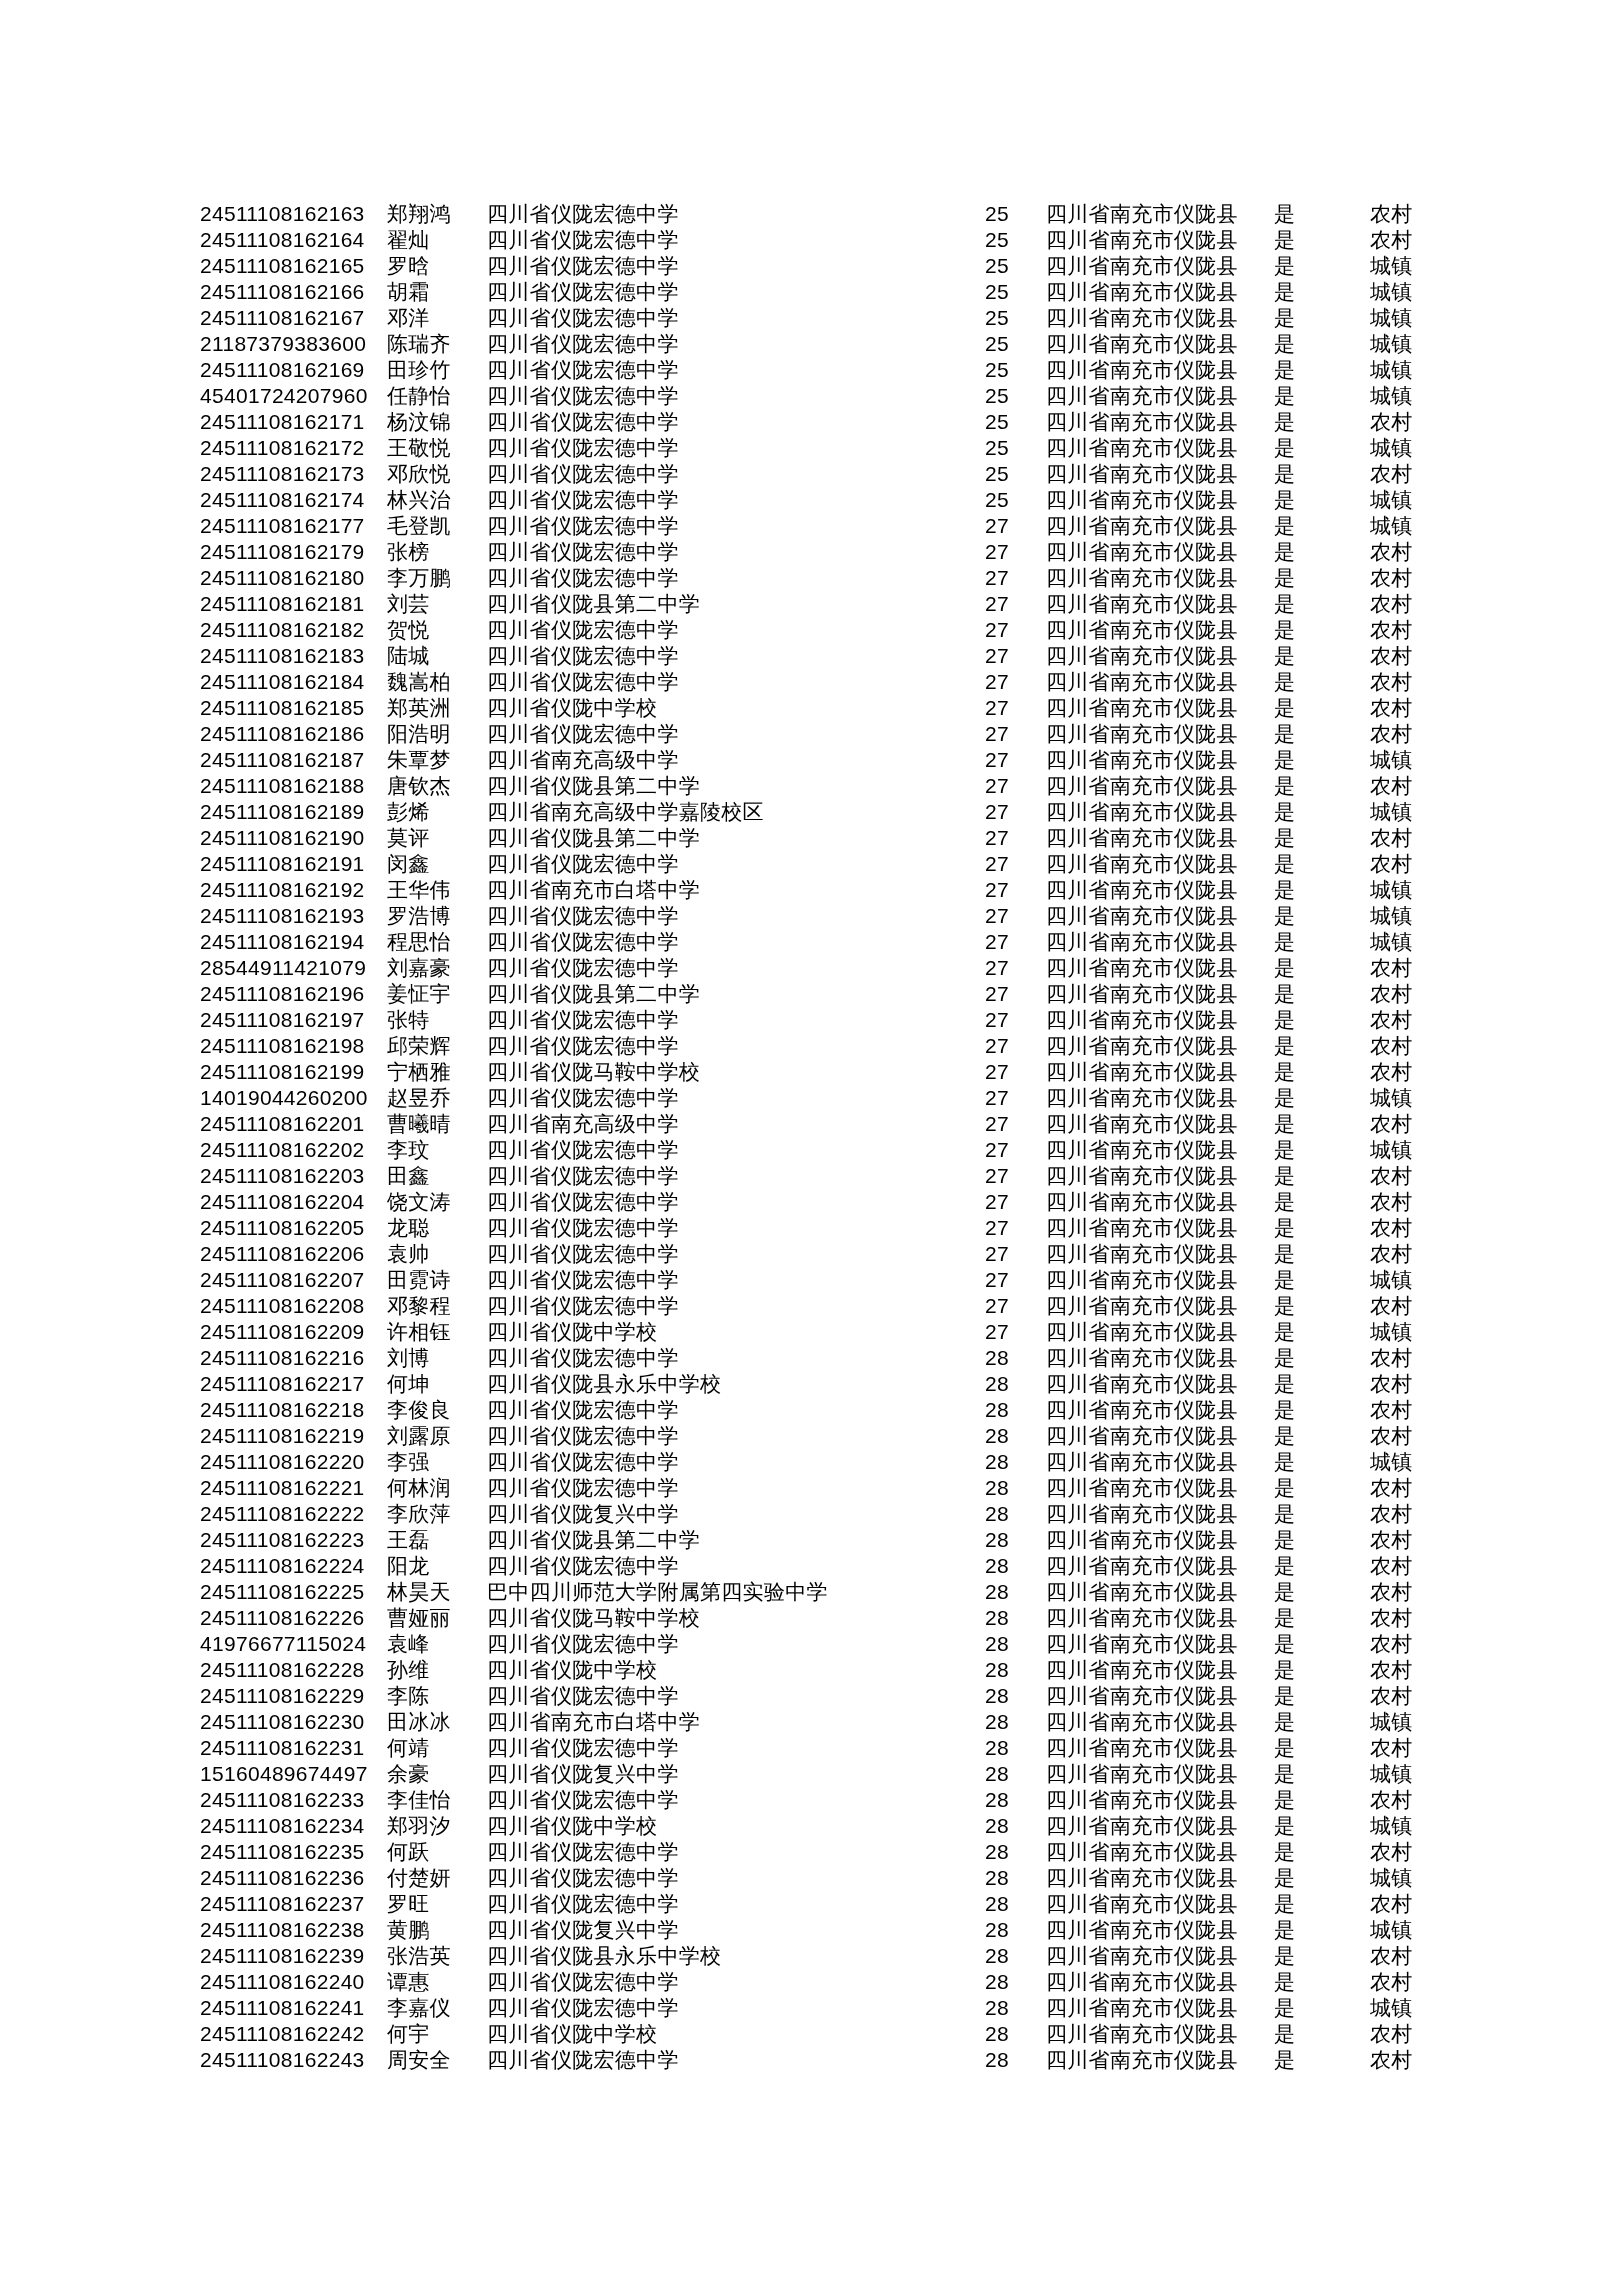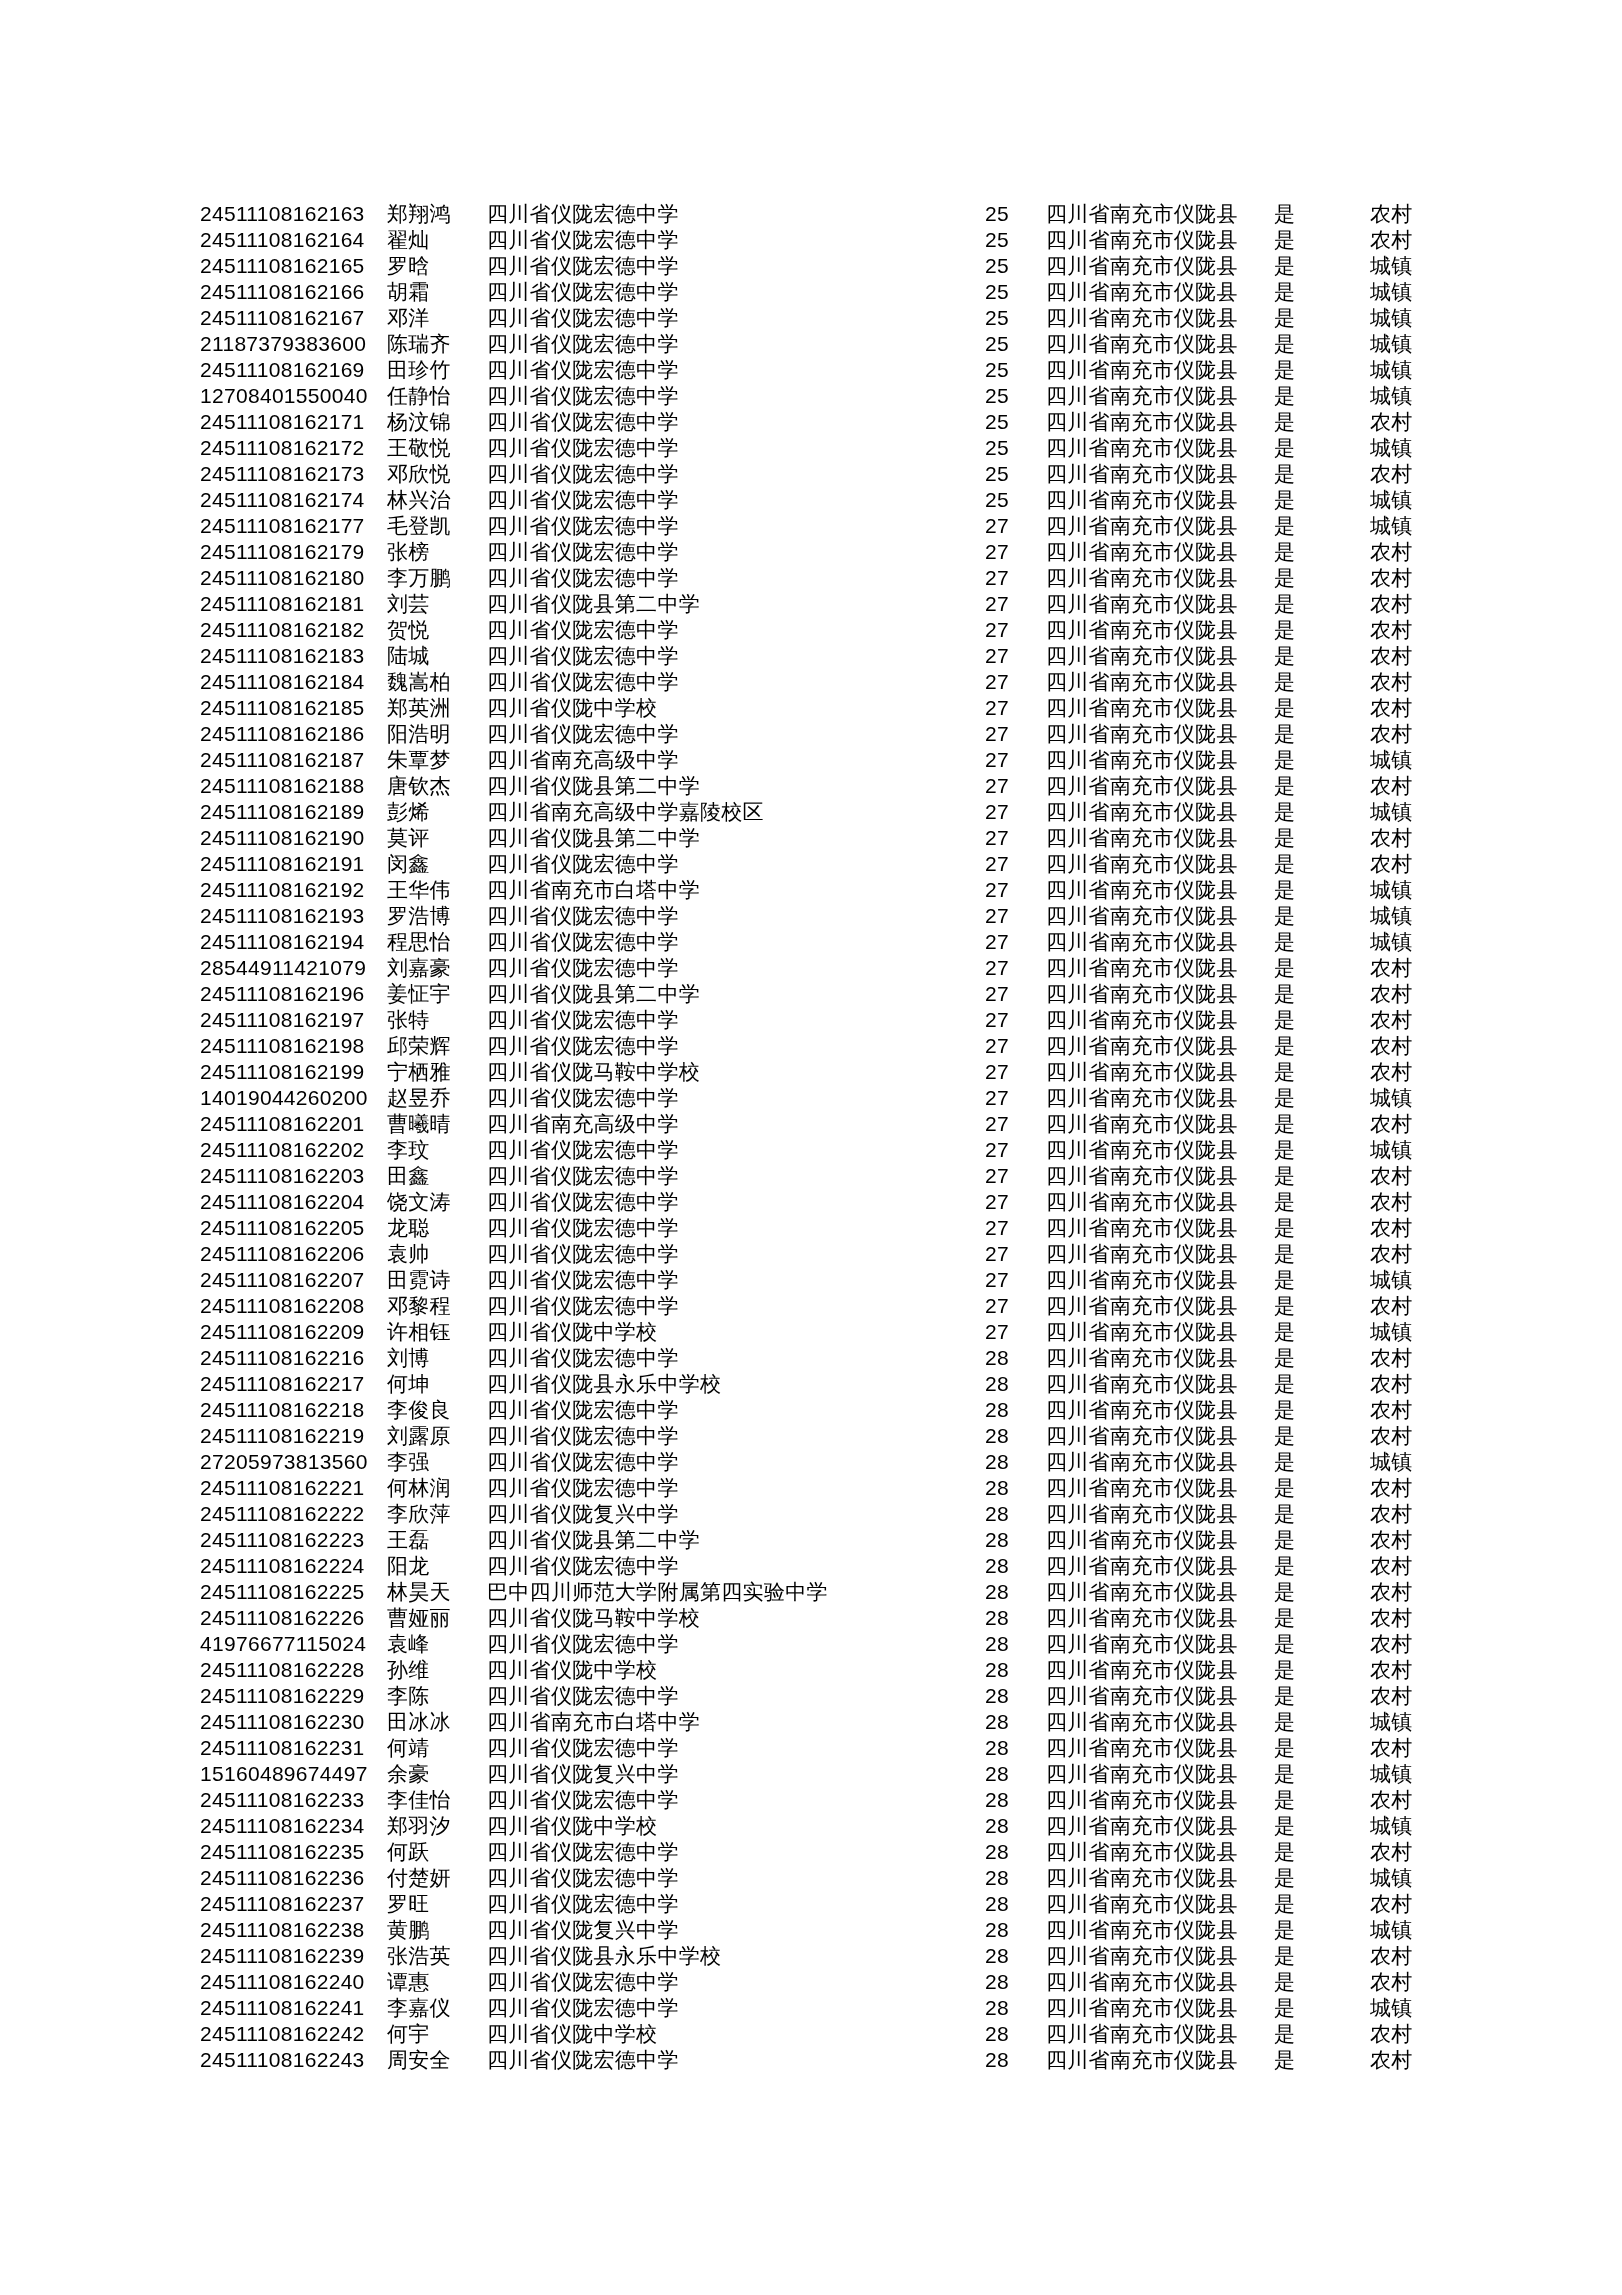--- a/index.html
+++ b/index.html
@@ -109,21 +109,21 @@
     <span class="c c-id">24511108162169</span>
     <span class="c c-name">田珍竹</span>
     <span class="c c-school">四川省仪陇宏德中学</span>
     <span class="c c-score">25</span>
     <span class="c c-county">四川省南充市仪陇县</span>
     <span class="c c-flag">是</span>
     <span class="c c-type">城镇</span>
   </div>
 
   <div class="row">
-    <span class="c c-id">12708401550040</span>
+    <span class="c c-id">45401724207960</span>
     <span class="c c-name">任静怡</span>
     <span class="c c-school">四川省仪陇宏德中学</span>
     <span class="c c-score">25</span>
     <span class="c c-county">四川省南充市仪陇县</span>
     <span class="c c-flag">是</span>
     <span class="c c-type">城镇</span>
   </div>
 
   <div class="row">
     <span class="c c-id">24511108162171</span>
@@ -519,21 +519,21 @@
     <span class="c c-id">24511108162219</span>
     <span class="c c-name">刘露原</span>
     <span class="c c-school">四川省仪陇宏德中学</span>
     <span class="c c-score">28</span>
     <span class="c c-county">四川省南充市仪陇县</span>
     <span class="c c-flag">是</span>
     <span class="c c-type">农村</span>
   </div>
 
   <div class="row">
-    <span class="c c-id">27205973813560</span>
+    <span class="c c-id">24511108162220</span>
     <span class="c c-name">李强</span>
     <span class="c c-school">四川省仪陇宏德中学</span>
     <span class="c c-score">28</span>
     <span class="c c-county">四川省南充市仪陇县</span>
     <span class="c c-flag">是</span>
     <span class="c c-type">城镇</span>
   </div>
 
   <div class="row">
     <span class="c c-id">24511108162221</span>

